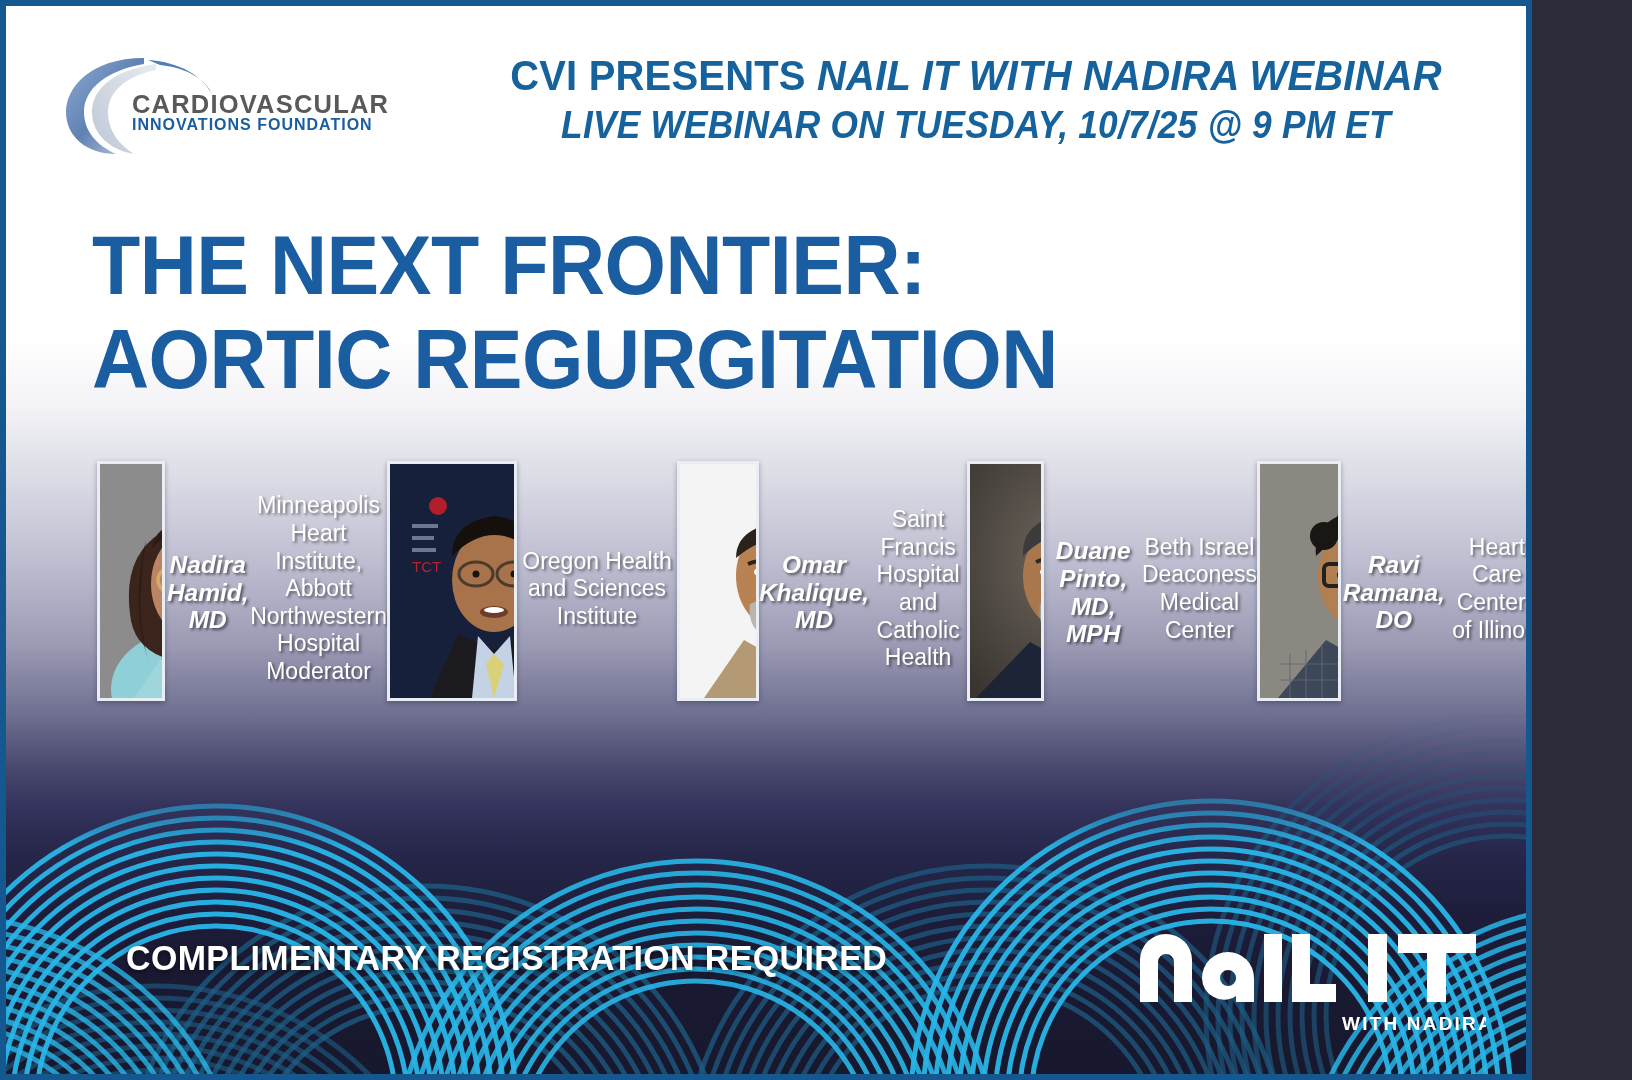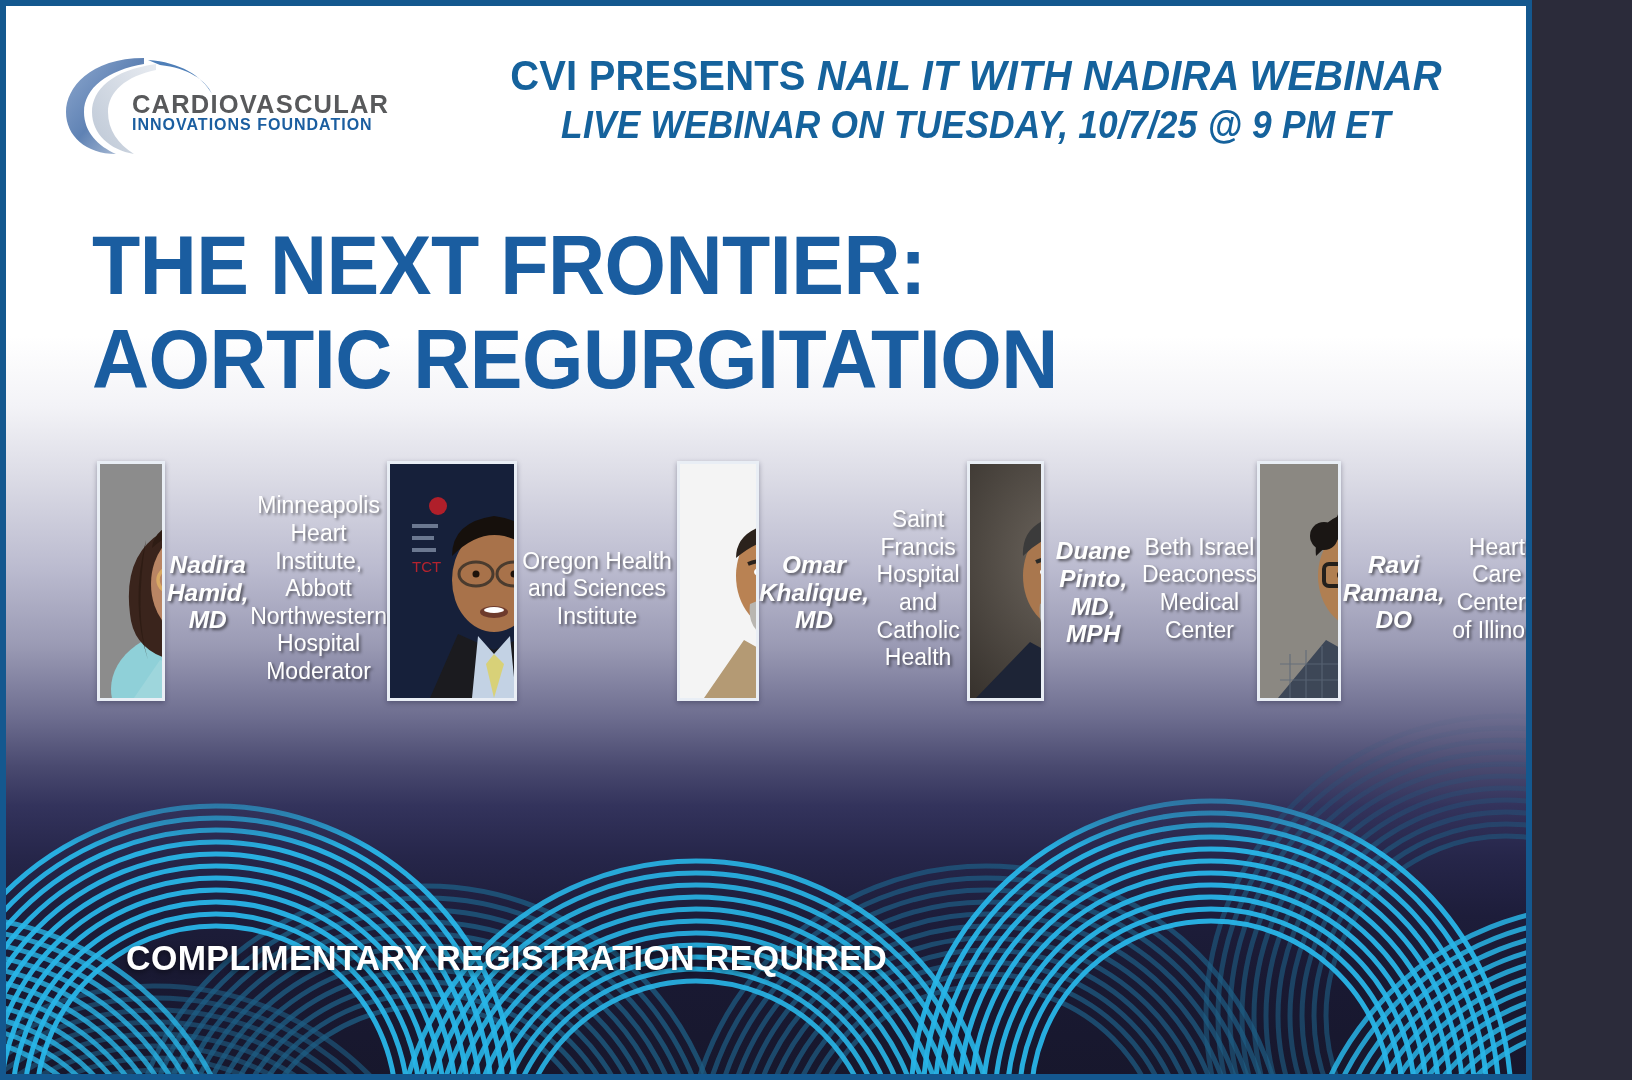--- a/index.html
+++ b/index.html
@@ -348,14 +348,35 @@
         </svg>
       </div>
       <div class="sp-name">Ravi Ramana, DO</div>
       <div class="sp-aff">Heart Care Centers of Illinois</div>
     </div>
 
   </div>
 
   <div class="reg">COMPLIMENTARY REGISTRATION REQUIRED</div>
 
+  <div class="nail-logo">
+    <svg viewBox="0 0 350 130">
+      <g fill="#ffffff">
+
+        <path d="M4 96 V54 a26 26 0 0 1 52 0 V96 H38 V56 a8 8 0 0 0 -16 0 V96 Z"></path>
+
+        <path d="M66 72 a26 26 0 0 1 52 0 V96 H100 V90 a22 22 0 0 1 -34 -18 Z M84 72 a8 8 0 0 0 16 0 a8 8 0 0 0 -16 0Z"></path>
+
+        <rect x="128" y="28" width="18" height="68"></rect>
+
+        <path d="M156 28 h18 v50 h26 v18 h-44 Z"></path>
+
+        <rect x="232" y="28" width="19" height="68"></rect>
+
+        <path d="M262 28 h78 v19 h-30 v49 h-19 V47 h-29 Z"></path>
+      </g>
+      <g fill="#ffffff">
+        <text x="206" y="124" font-family="Liberation Sans, sans-serif" font-size="19" font-weight="700" letter-spacing="2.2">WITH NADIRA</text>
+      </g>
+    </svg>
+  </div>
 
 </div>
 
 </body></html>

